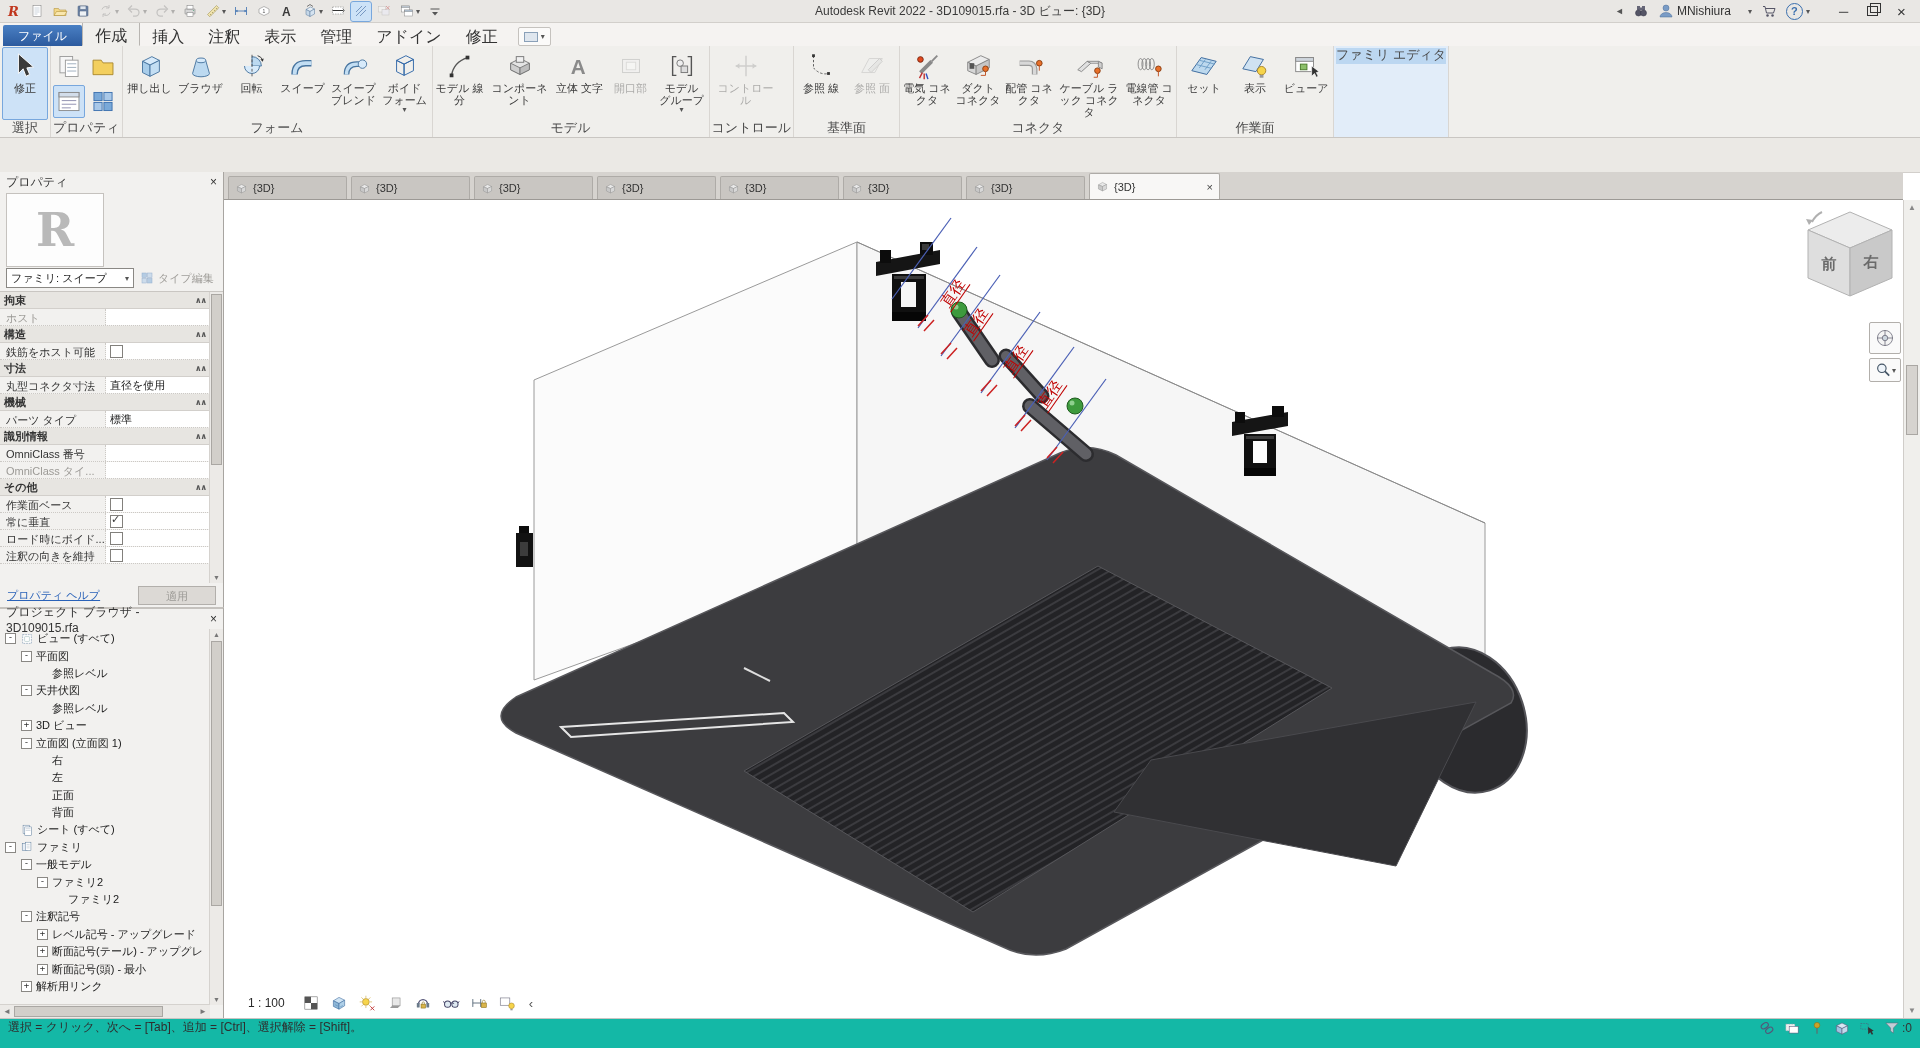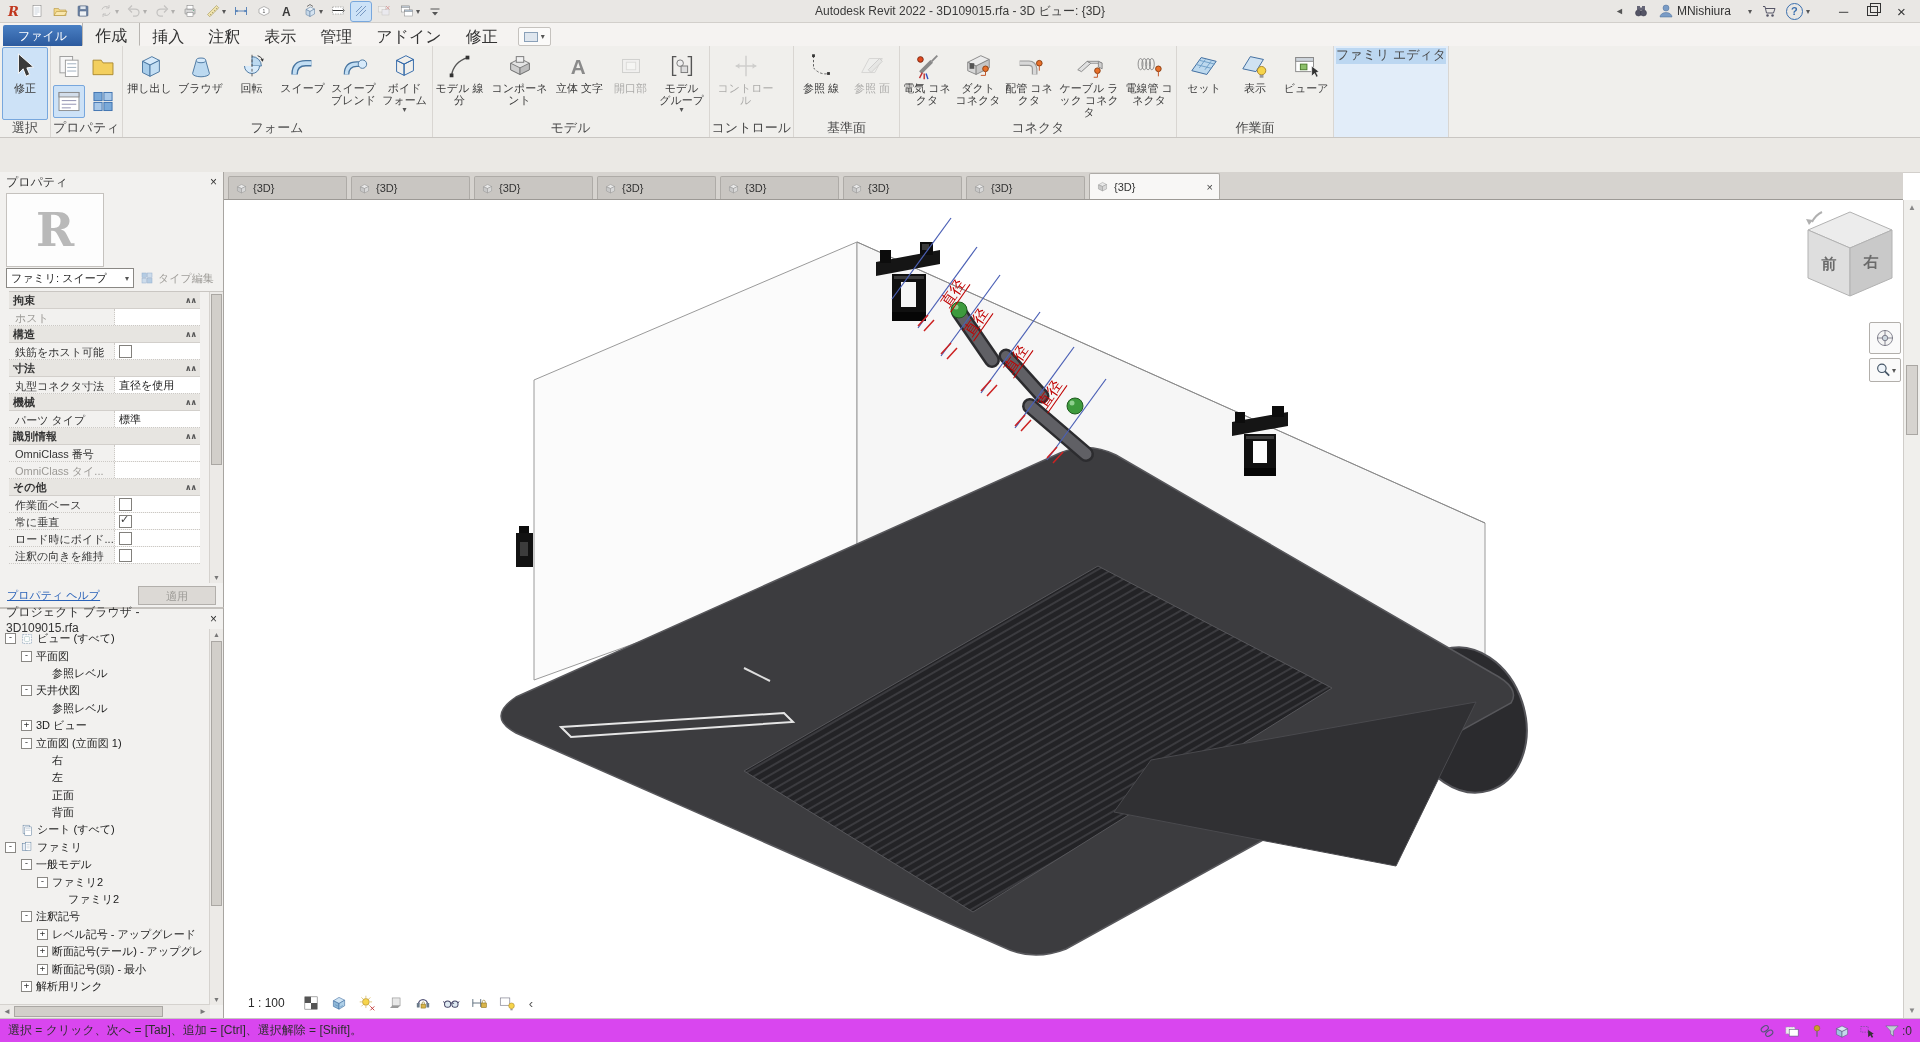--- a/index.html
+++ b/index.html
@@ -56,21 +56,21 @@
   .props{position:absolute;left:0;top:172px;width:224px;height:435px;}
   .phead{height:20px;display:flex;align-items:center;padding:0 6px;font-size:12px;color:#333;flex:none;}
   .phead .x{margin-left:auto;font-size:12px;color:#333;}
   .preview-row{display:flex;margin:1px 6px 2px 6px;height:72px;flex:none;}
   .preview-box{width:96px;height:72px;background:#fdfdfd;border:1px solid #c5c2be;display:flex;align-items:center;justify-content:center;}
   .preview-r{font-family:"DejaVu Serif",serif;font-weight:bold;font-size:46px;color:#b9b9b9;}
   .typebar{display:flex;align-items:center;gap:5px;margin:1px 6px 3px 6px;flex:none;}
   .combo{width:128px;height:20px;background:#fff;border:1px solid #8a8884;font-size:11px;display:flex;align-items:center;padding:0 4px;box-sizing:border-box;}
   .combo .caret-s{margin-left:auto;}
   .type-edit{display:flex;align-items:center;gap:3px;font-size:11px;color:#a09e9a;}
-  .pgrid{flex:1;overflow:hidden;border-top:1px solid #c9c6c2;position:relative;padding-right:23px;background:#f2f1ef;margin-left:9px;}
+  .pgrid{flex:1;overflow:hidden;border-top:1px solid #c9c6c2;position:relative;padding-right:13px;background:#f2f1ef;}
   .psec{height:17px;background:#e7e5e1;border-bottom:1px solid #d2cfcb;display:flex;align-items:center;padding:0 4px;font-size:11px;font-weight:bold;color:#333;box-sizing:border-box;}
   .psec .chev{margin-left:auto;font-size:8px;letter-spacing:-1px;color:#555;}
   .prow{height:17px;display:flex;border-bottom:1px dotted #ccc9c5;font-size:11px;box-sizing:border-box;}
   .plabel{width:106px;padding:2px 4px 0 6px;color:#333;border-right:1px dotted #ccc9c5;white-space:nowrap;overflow:hidden;box-sizing:border-box;}
   .prow.muted .plabel{color:#9c9a96;}
   .pval{flex:1;padding:1px 4px;background:#fff;display:flex;align-items:center;color:#222;}
   .cb{display:none;width:11px;height:11px;border:1px solid #82807c;background:#fff;position:relative;flex:none;}
   .cb.show{display:inline-block;}
   .cb.checked::after{content:"✓";position:absolute;left:0;top:-3px;font-size:11px;color:#3a3a3a;}
   .pscroll{position:absolute;right:0;top:0;bottom:0;width:13px;background:#eceae7;border-left:1px solid #d5d2ce;}
@@ -112,21 +112,21 @@
   .navbtn.tall{height:22px;}
   .vcb{position:absolute;left:16px;bottom:5px;display:flex;align-items:center;gap:8px;z-index:6;}
   .vcb .scale{font-size:12px;color:#2a2a2a;padding:1px 8px;}
   .vcbtn{width:20px;height:20px;display:flex;align-items:center;justify-content:center;}
   .vcb-collapse{font-size:13px;color:#555;padding:0 4px;}
   
   .vscroll{position:absolute;right:0;top:200px;width:17px;height:818px;background:#f0efec;border-left:1px solid #d0cdc9;box-sizing:border-box;z-index:7;}
   .vsarrow{position:absolute;left:0;right:0;text-align:center;font-size:8px;color:#888;}
   .vsthumb{position:absolute;left:2px;right:2px;top:165px;height:68px;background:#d6d3cf;border:1px solid #aaa7a3;}
   
-  .statusbar{position:absolute;left:0;top:1018px;width:1920px;height:24px;background:#d946ef;border-top:1px solid #c9c6c2;display:flex;align-items:center;padding:0 8px;box-sizing:border-box;font-size:12px;color:#2e2e2e;z-index:30;}
+  .statusbar{position:absolute;left:0;top:1018px;width:1920px;height:30px;background:#14b8a6;border-top:1px solid #c9c6c2;display:flex;align-items:flex-start;padding:0 8px;box-sizing:border-box;font-size:12px;color:#2e2e2e;z-index:30;}
   .sb-right{margin-left:auto;display:flex;align-items:center;gap:7px;}
   .sb-filter{display:flex;align-items:center;gap:1px;font-size:12px;color:#333;}
 </style>
 </head>
 <body>
 
 <svg width="0" height="0" style="position:absolute" aria-hidden="true">
 <defs>
 <symbol id="s-cursor" viewBox="0 0 32 32">
         <path d="M9 3 L9 24 L14 19 L17 27 L21 25 L18 18 L25 17 Z" fill="#3a3a3a" stroke="#fff"></path>

